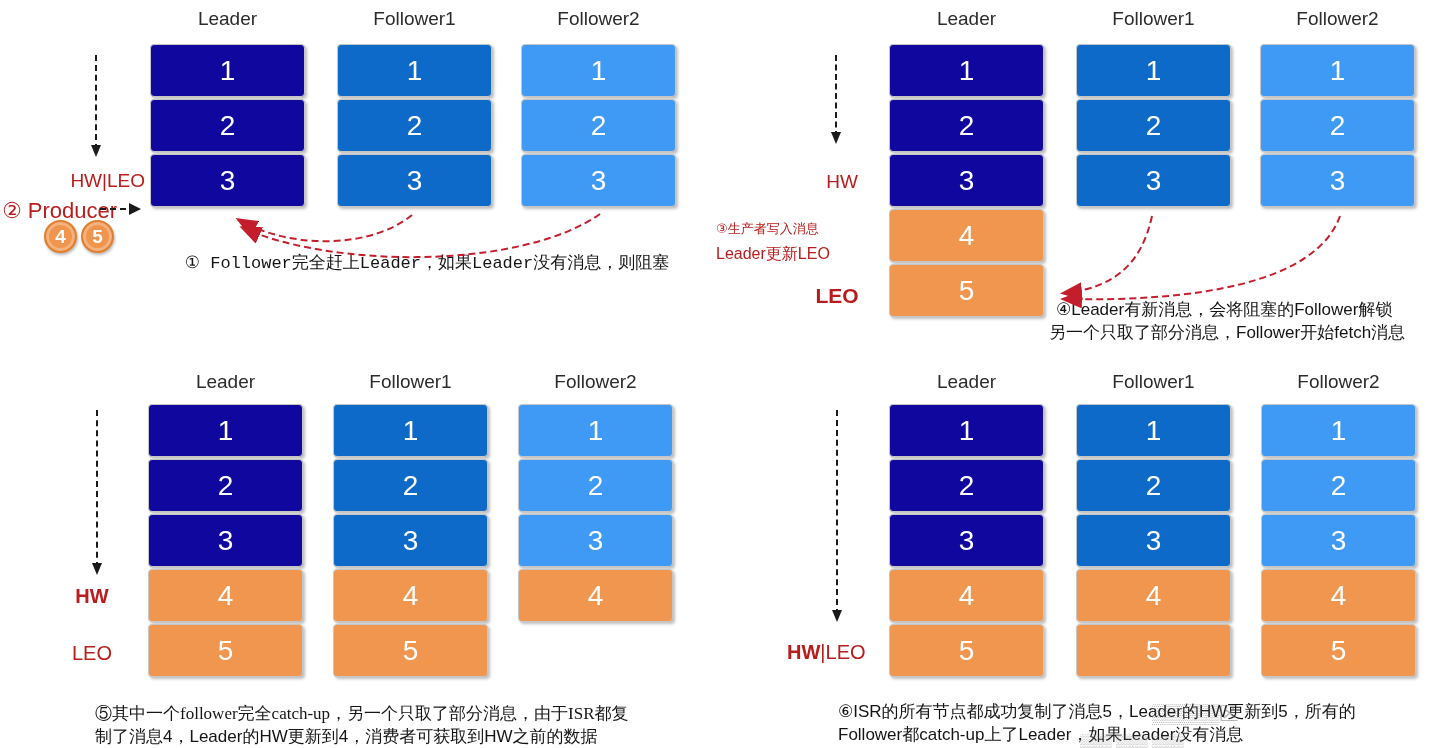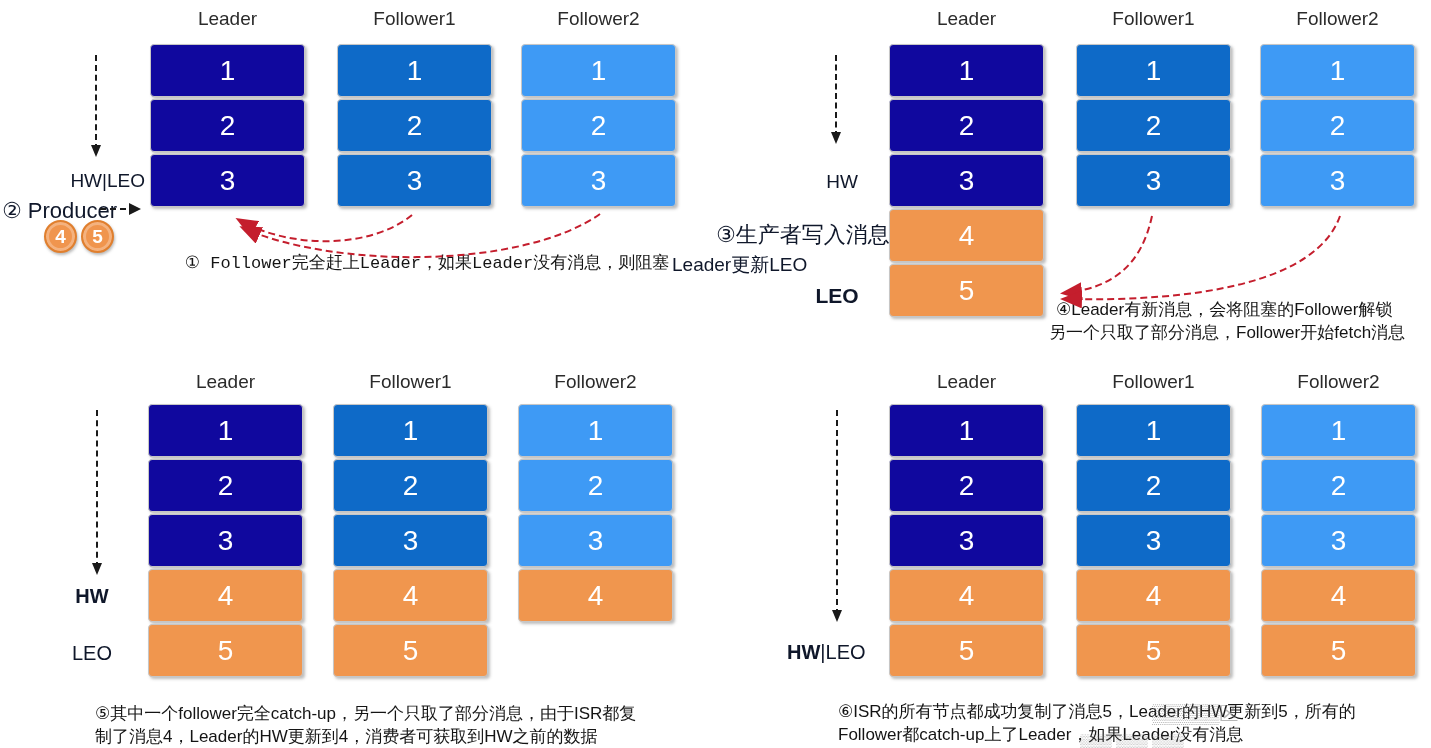--- a/index.html
+++ b/index.html
@@ -19,21 +19,21 @@
     display:flex;align-items:center;justify-content:center;
     color:#ffffff;font-size:28px;font-weight:500;
     border:1px solid #c6c6c6;
     box-shadow:2px 2px 3px rgba(70,70,70,.35);
     box-sizing:border-box;
   }
   .block.leader{background:#10089e;}
   .block.follower1{background:#0e6ac8;}
   .block.follower2{background:#3e9af5;}
   .block.orange{background:#f0964e;}
-  .lbl{position:absolute;white-space:nowrap;color:#0f172a;}
+  .lbl{position:absolute;white-space:nowrap;color:#b91c1c;}
   .caption{position:absolute;font-size:17px;color:#141414;white-space:nowrap;}
   .bold{font-weight:700;}
   
   .varrow{position:absolute;width:0;border-left:2px dashed #1a1a1a;}
   .varrow::after{
     content:"";position:absolute;left:-6px;bottom:-12px;
     border:5px solid transparent;border-top:12px solid #1a1a1a;
   }
   
   .harrow{position:absolute;height:0;border-top:2px dashed #1a1a1a;}
@@ -108,22 +108,22 @@
   </div>
 <div class="col" style="left:1260px;top:44px;">
 
 <div class="block follower2">1</div>
     <div class="block follower2">2</div>
     <div class="block follower2">3</div>
   </div>
 
 <div class="varrow" style="left:835px;top:55px;height:82px;"></div>
 <div class="lbl" style="left:800px;top:171px;width:58px;text-align:right;font-size:19px;">HW</div>
-<div class="lbl" style="left:716px;top:220px;font-size:22px;">③生产者写入消息</div>
-<div class="lbl" style="left:672px;top:244px;font-size:19px;margin-top:8px;">Leader更新LEO</div>
+<div class="lbl" style="left:716px;top:220px;font-size:13px;">③生产者写入消息</div>
+<div class="lbl" style="left:716px;top:244px;font-size:16px;">Leader更新LEO</div>
 <div class="lbl bold" style="left:808px;top:284px;width:58px;text-align:center;font-size:21px;">LEO</div>
 <div class="caption" style="left:1056px;top:298px;">④Leader有新消息，会将阻塞的Follower解锁</div>
 <div class="caption" style="left:1049px;top:321px;">另一个只取了部分消息，Follower开始fetch消息</div>
 
 <div class="hdr" style="left:148px;top:371px;">Leader</div>
 <div class="hdr" style="left:333px;top:371px;">Follower1</div>
 <div class="hdr" style="left:518px;top:371px;">Follower2</div>
 
 <div class="col" style="left:148px;top:404px;">
 
@@ -145,21 +145,21 @@
 
 <div class="block follower2">1</div>
     <div class="block follower2">2</div>
     <div class="block follower2">3</div>
     <div class="block orange">4</div>
   </div>
 
 <div class="varrow" style="left:96px;top:410px;height:158px;"></div>
 <div class="lbl bold" style="left:62px;top:585px;width:60px;text-align:center;font-size:20px;">HW</div>
 <div class="lbl" style="left:62px;top:642px;width:60px;text-align:center;font-size:20px;">LEO</div>
-<div class="caption" style="left:95px;top:702px;">⑤其中一个follower完全catch-up，另一个只取了部分消息，由于ISR都复</div>
+<div class="caption" style="left:95px;top:702px;font-family:Liberation Serif, serif;">⑤其中一个follower完全catch-up，另一个只取了部分消息，由于ISR都复</div>
 <div class="caption" style="left:95px;top:725px;">制了消息4，Leader的HW更新到4，消费者可获取到HW之前的数据</div>
 
 <div class="hdr" style="left:889px;top:371px;">Leader</div>
 <div class="hdr" style="left:1076px;top:371px;">Follower1</div>
 <div class="hdr" style="left:1261px;top:371px;">Follower2</div>
 
 <div class="col" style="left:889px;top:404px;">
 
 <div class="block leader">1</div>
     <div class="block leader">2</div>

